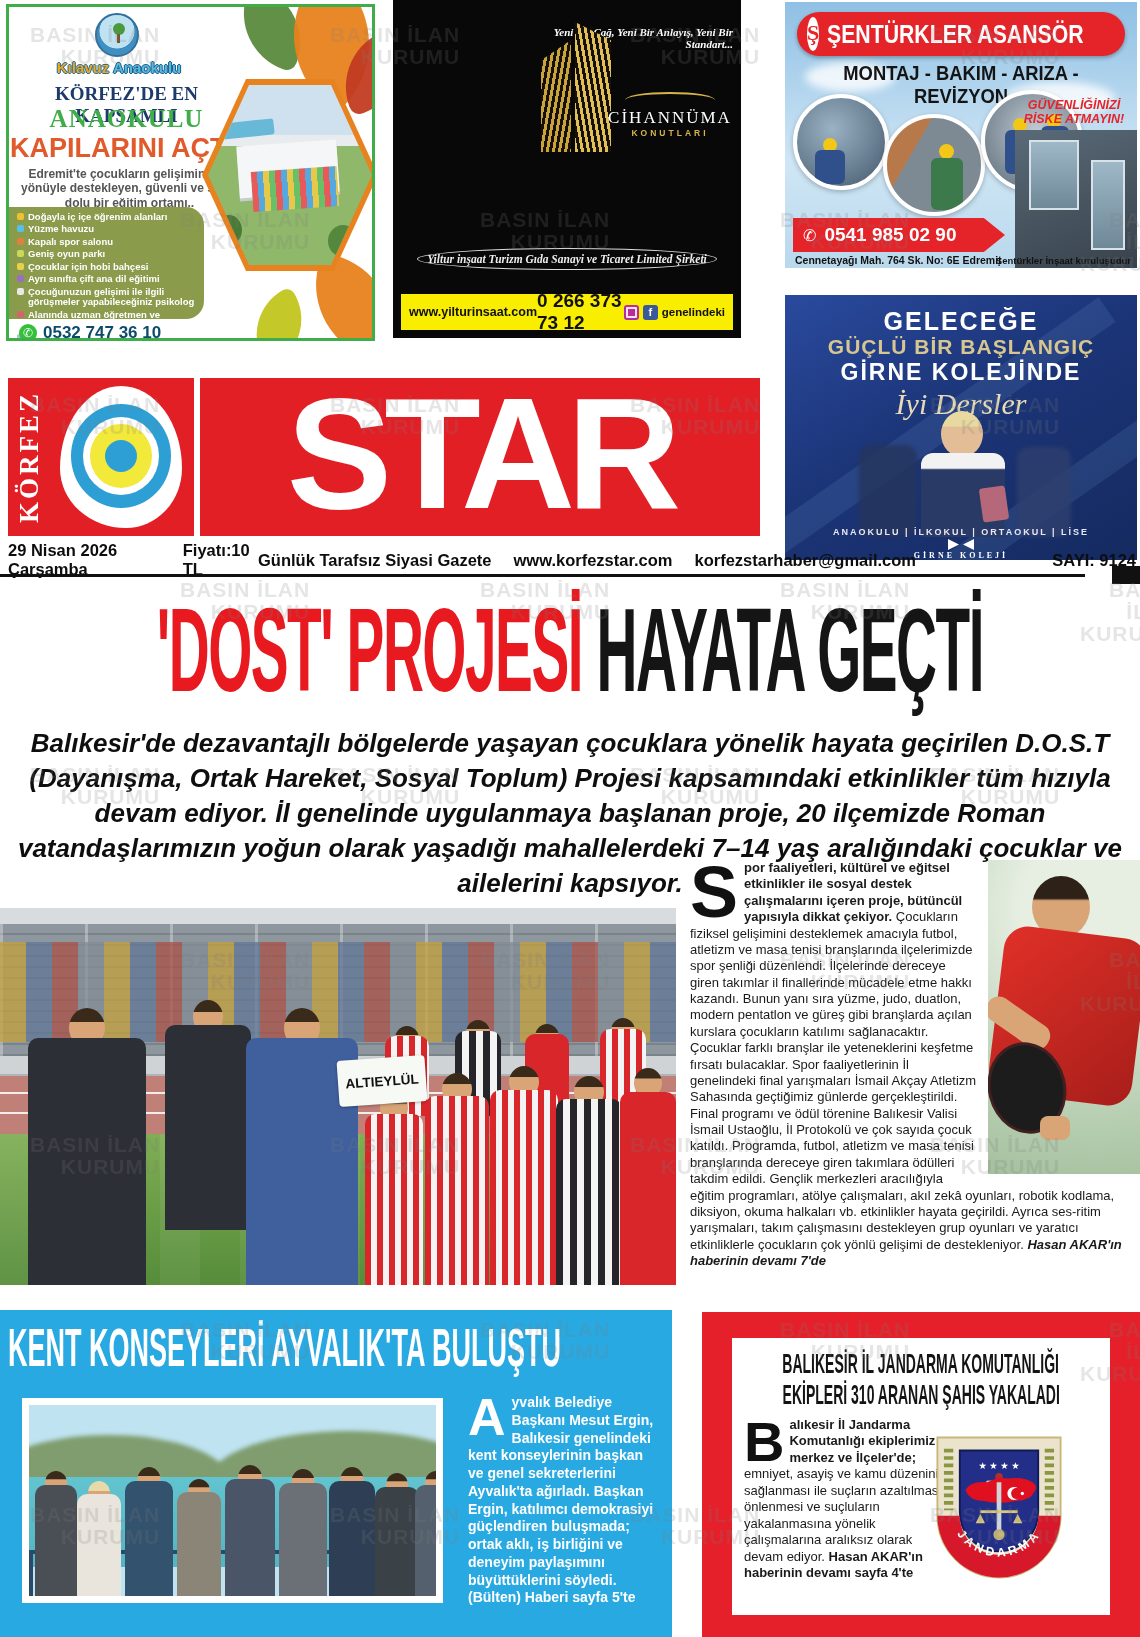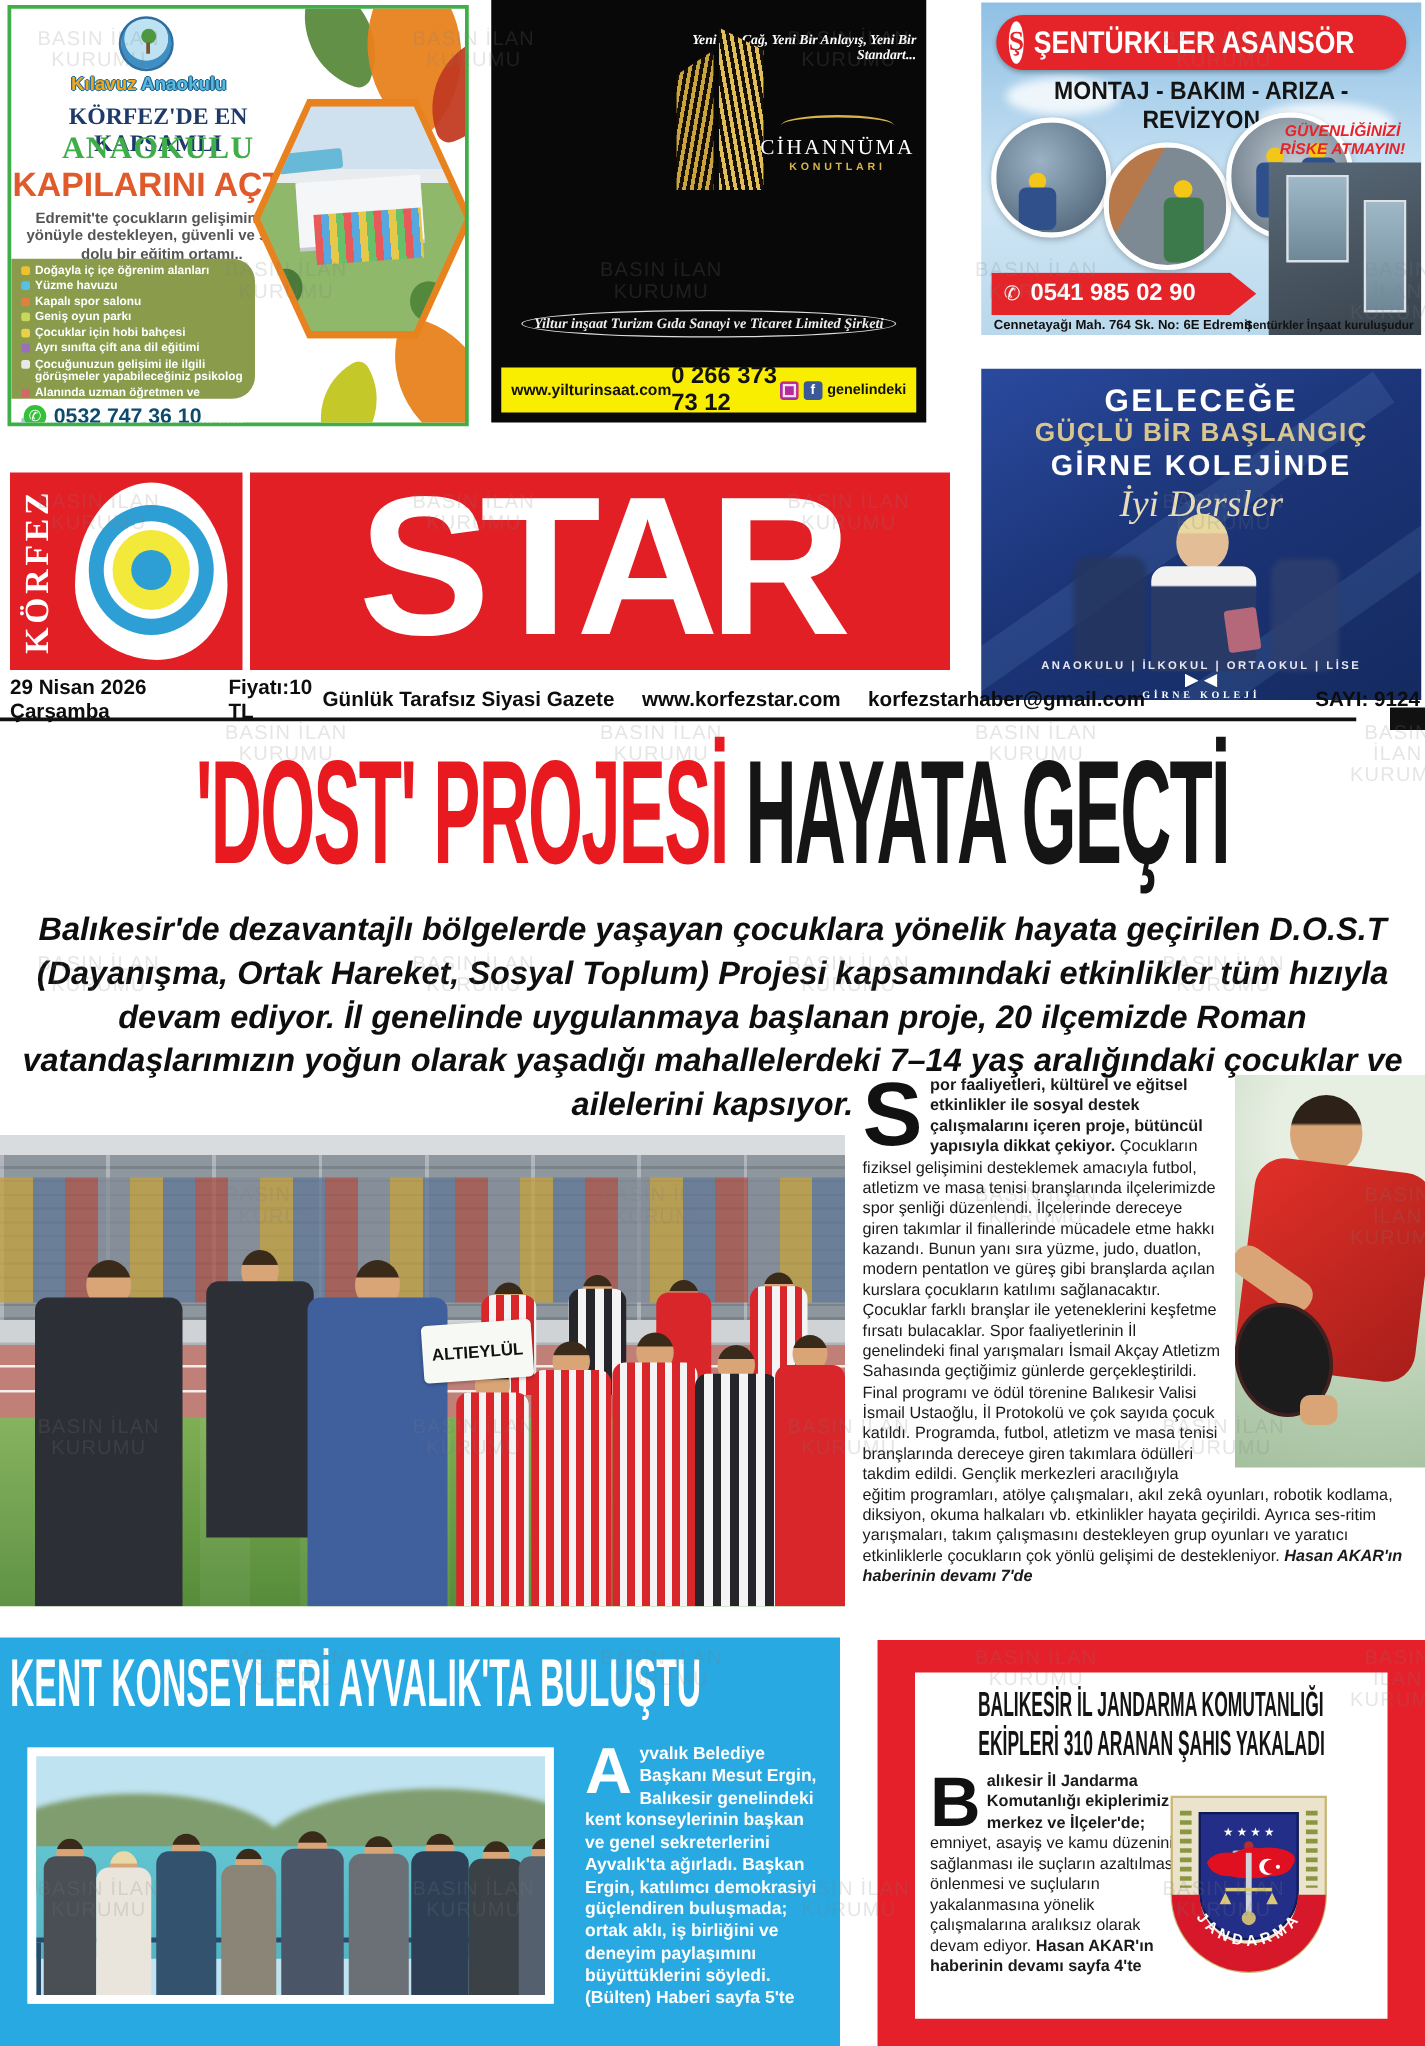--- a/index.html
+++ b/index.html
@@ -2,21 +2,21 @@
 <html><head>
 <meta charset="utf-8">
 <style>
   * { margin:0; padding:0; box-sizing:border-box; }
   body { font-family:"Liberation Sans", sans-serif; background:#fff; }
   #page { position:relative; width:1140px; height:1637px; background:#fff; overflow:hidden; margin:0 auto; }
   .abs { position:absolute; }
 
   
   #wm-layer { position:absolute; inset:0; pointer-events:none; z-index:40; }
-  .wm { position:absolute; font-weight:normal; font-size:16px; line-height:1.05; color:rgba(125,125,125,.20); text-align:center; letter-spacing:1px; }
+  .wm { position:absolute; font-weight:bold; font-size:21px; line-height:1.05; color:rgba(125,125,125,.20); text-align:right; letter-spacing:1px; }
 
   
   #ad-anaokulu { left:6px; top:4px; width:369px; height:337px; border:3px solid #3fae49; background:#fff; overflow:hidden; }
   .leaf { position:absolute; border-radius:15% 85% 15% 85%; opacity:.95; }
   .ana-logo-circle { position:absolute; left:86px; top:6px; width:44px; height:44px; border-radius:50%; background:radial-gradient(circle at 50% 40%, #bfe2f2 55%, #3e8fc4 57%); border:2px solid #2e6fa0; }
   .ana-logo-tree { position:absolute; left:104px; top:16px; width:12px; height:12px; border-radius:50%; background:#4a9a3c; }
   .ana-logo-trunk { position:absolute; left:108px; top:27px; width:3px; height:9px; background:#7a5230; }
   .ana-logo-name { position:absolute; left:0; top:52px; width:220px; text-align:center; font-size:15px; font-weight:bold; }
   .ana-name-1 { color:#f0a818; text-shadow:-1px 0 #2470a8, 1px 0 #2470a8, 0 -1px #2470a8, 0 1px #2470a8; }
   .ana-name-2 { color:#57b8e0; text-shadow:-1px 0 #1f5f8a, 1px 0 #1f5f8a, 0 -1px #1f5f8a, 0 1px #1f5f8a; }

